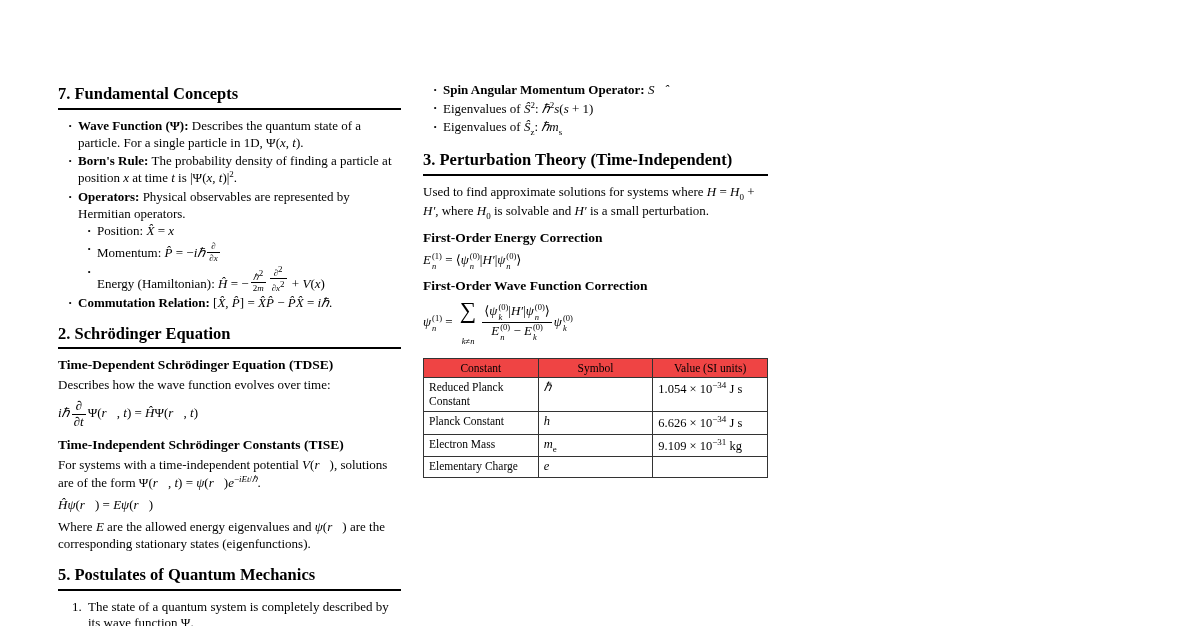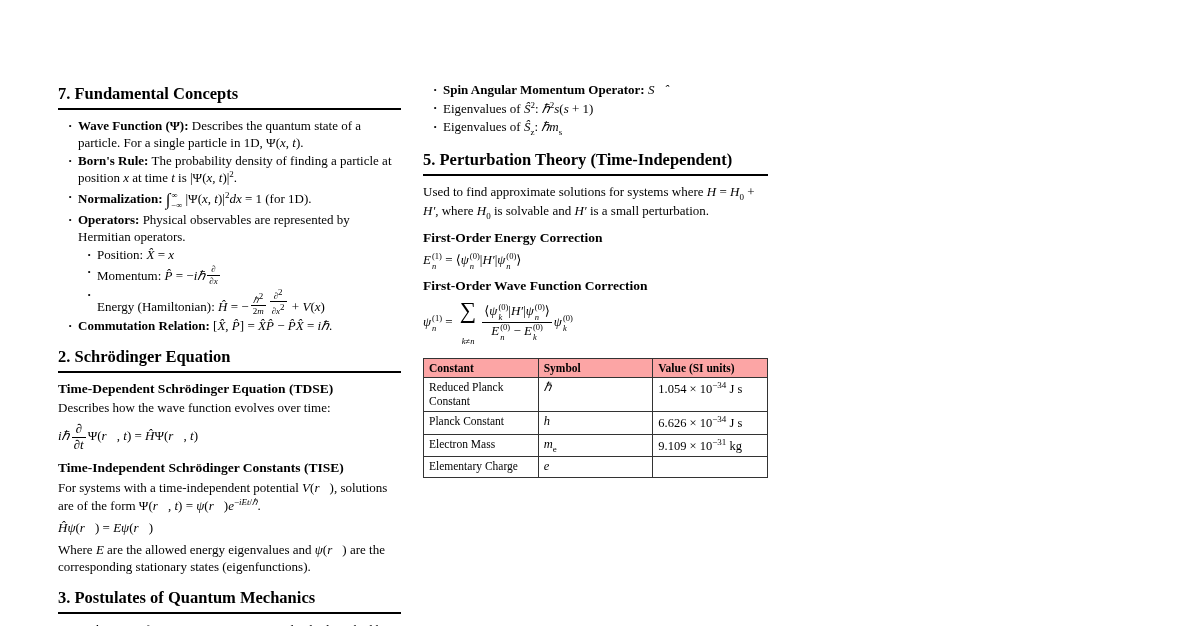--- a/index.html
+++ b/index.html
@@ -45,37 +45,36 @@
   .supsub .t, .supsub .b { display: block; font-size: 8.5px; line-height: 1.15; }
   .sum { display: inline-block; text-align: center; vertical-align: middle; margin: 0 4px; }
   .sum .sig { display: block; font-size: 23px; line-height: 0.95; }
   .sum .under { display: block; font-size: 8.5px; line-height: 1; margin-top: 15px; }
   .bigint { font-size: 17px; vertical-align: middle; }
   sup, sub { font-size: 9px; }
 
   
   table.const { border-collapse: collapse; width: 100%; margin-top: 5px; font-size: 11.5px; line-height: 1.25; }
   table.const th, table.const td { border: 1px solid #333; padding: 2px 5px; text-align: left; vertical-align: top; }
-  table.const th { background: #fca5a5; font-weight: bold; }
+  table.const th { background: #ef4444; font-weight: normal; text-align: center; }
   table.const td.val { font-size: 12.5px; }
   table.const col { width: 33.3%; }
 </style>
 </head>
 <body>
 
 <div>
 
   <div class="col" id="col-left">
 
     <section>
       <h2 class="sec">7. Fundamental Concepts</h2>
       <ul class="b">
         <li><b>Wave Function (Ψ):</b> Describes the quantum state of a particle. For a single particle in 1D, Ψ(<i>x</i>, <i>t</i>).</li>
         <li><b>Born's Rule:</b> The probability density of finding a particle at position <i>x</i> at time <i>t</i> is |Ψ(<i>x</i>, <i>t</i>)|<sup>2</sup>.</li>
-        <li><b>Normalization:</b> <span class="bigint">∫</span><span class="supsub"><span class="t">∞</span><span class="b">−∞</span></span> |Ψ(<i>x</i>, <i>t</i>)|<sup>2</sup><i>dx</i> = 1 (for 1D).</li>
         <li>
           <span><b>Operators:</b> Physical observables are represented by Hermitian operators.</span>
           <ul class="b">
             <li>Position: <i>X̂</i> = <i>x</i></li>
             <li>Momentum: <i>P̂</i> = −<i>iℏ</i><span class="frac sm"><span class="num"><i>∂</i></span><span class="den"><i>∂x</i></span></span></li>
             <li>Energy (Hamiltonian): <i>Ĥ</i> = −<span class="frac sm"><span class="num"><i>ℏ</i><sup>2</sup></span><span class="den">2<i>m</i></span></span><span class="frac sm"><span class="num"><i>∂</i><sup>2</sup></span><span class="den"><i>∂x</i><sup>2</sup></span></span> + <i>V</i>(<i>x</i>)</li>
           </ul>
         </li>
         <li><b>Commutation Relation:</b> [<i>X̂</i>, <i>P̂</i>] = <i>X̂</i><i>P̂</i> − <i>P̂</i><i>X̂</i> = <i>iℏ</i>.</li>
       </ul>
@@ -86,38 +85,38 @@
       <h3 class="sub">Time-Dependent Schrödinger Equation (TDSE)</h3>
       <p class="txt">Describes how the wave function evolves over time:</p>
       <div class="eq"><i>iℏ</i><span class="frac"><span class="num"><i>∂</i></span><span class="den"><i>∂t</i></span></span>Ψ(<i>r⃗</i>, <i>t</i>) = <i>Ĥ</i>Ψ(<i>r⃗</i>, <i>t</i>)</div>
       <h3 class="sub">Time-Independent Schrödinger Constants (TISE)</h3>
       <p class="txt">For systems with a time-independent potential <i>V</i>(<i>r⃗</i>), solutions are of the form Ψ(<i>r⃗</i>, <i>t</i>) = <i>ψ</i>(<i>r⃗</i>)<i>e</i><sup>−<i>iEt</i>/<i>ℏ</i></sup>.</p>
       <div class="eq"><i>Ĥ</i><i>ψ</i>(<i>r⃗</i>) = <i>E</i><i>ψ</i>(<i>r⃗</i>)</div>
       <p class="txt">Where <i>E</i> are the allowed energy eigenvalues and <i>ψ</i>(<i>r⃗</i>) are the corresponding stationary states (eigenfunctions).</p>
     </section>
 
     <section>
-      <h2 class="sec">3. Postulates of Quantum Mechanics</h2>
+      <h2 class="sec">5. Postulates of Quantum Mechanics</h2>
       <ol class="post">
         <li>The state of a quantum system is completely described by its wave function Ψ.</li>
       </ol>
     </section>
 
   </div>
 
   <div class="col" id="col-right">
 
     <ul class="b">
       <li><b>Spin Angular Momentum Operator:</b> <i>S⃗̂</i></li>
       <li>Eigenvalues of <i>Ŝ</i><sup>2</sup>: <i>ℏ</i><sup>2</sup><i>s</i>(<i>s</i> + 1)</li>
       <li>Eigenvalues of <i>Ŝ</i><sub>z</sub>: <i>ℏ</i><i>m</i><sub>s</sub></li>
     </ul>
 
     <section class="mt">
-      <h2 class="sec">5. Perturbation Theory (Time-Independent)</h2>
+      <h2 class="sec">3. Perturbation Theory (Time-Independent)</h2>
       <p class="txt">Used to find approximate solutions for systems where <i>H</i> = <i>H</i><sub>0</sub> + <i>H′</i>, where <i>H</i><sub>0</sub> is solvable and <i>H′</i> is a small perturbation.</p>
       <h3 class="sub">First-Order Energy Correction</h3>
       <div class="eq"><i>E</i><span class="supsub"><span class="t">(1)</span><span class="b"><i>n</i></span></span> = ⟨<i>ψ</i><span class="supsub"><span class="t">(0)</span><span class="b"><i>n</i></span></span>|<i>H′</i>|<i>ψ</i><span class="supsub"><span class="t">(0)</span><span class="b"><i>n</i></span></span>⟩</div>
       <h3 class="sub">First-Order Wave Function Correction</h3>
       <div class="eq"><i>ψ</i><span class="supsub"><span class="t">(1)</span><span class="b"><i>n</i></span></span> = <span class="sum"><span class="sig">∑</span><span class="under"><i>k</i>≠<i>n</i></span></span><span class="frac"><span class="num">⟨<i>ψ</i><span class="supsub"><span class="t">(0)</span><span class="b"><i>k</i></span></span>|<i>H′</i>|<i>ψ</i><span class="supsub"><span class="t">(0)</span><span class="b"><i>n</i></span></span>⟩</span><span class="den"><i>E</i><span class="supsub"><span class="t">(0)</span><span class="b"><i>n</i></span></span> − <i>E</i><span class="supsub"><span class="t">(0)</span><span class="b"><i>k</i></span></span></span></span><i>ψ</i><span class="supsub"><span class="t">(0)</span><span class="b"><i>k</i></span></span></div>
     </section>
 
     <section class="mt">
       <table class="const">
         <colgroup>

